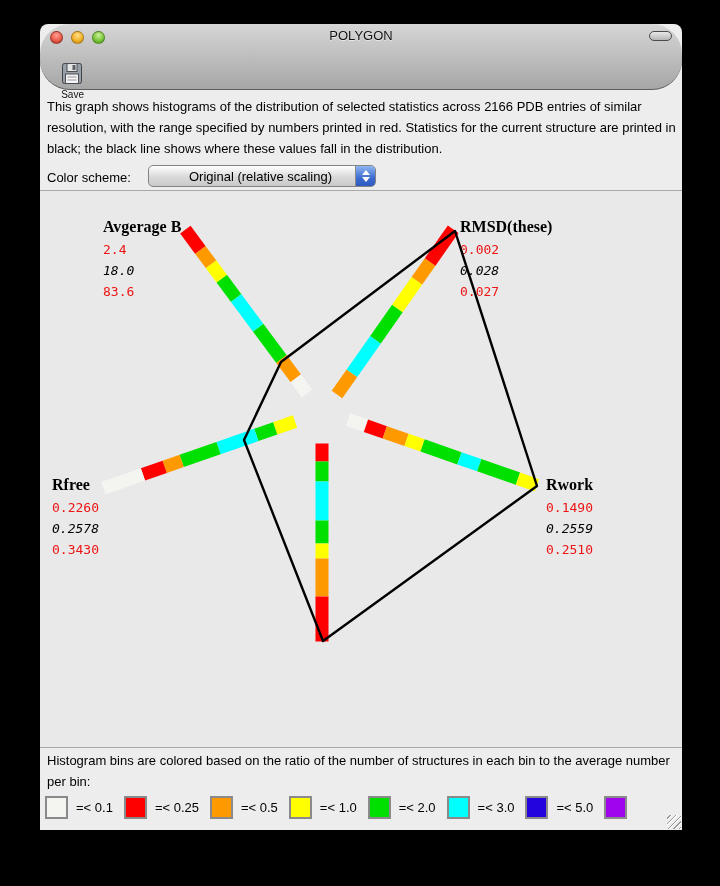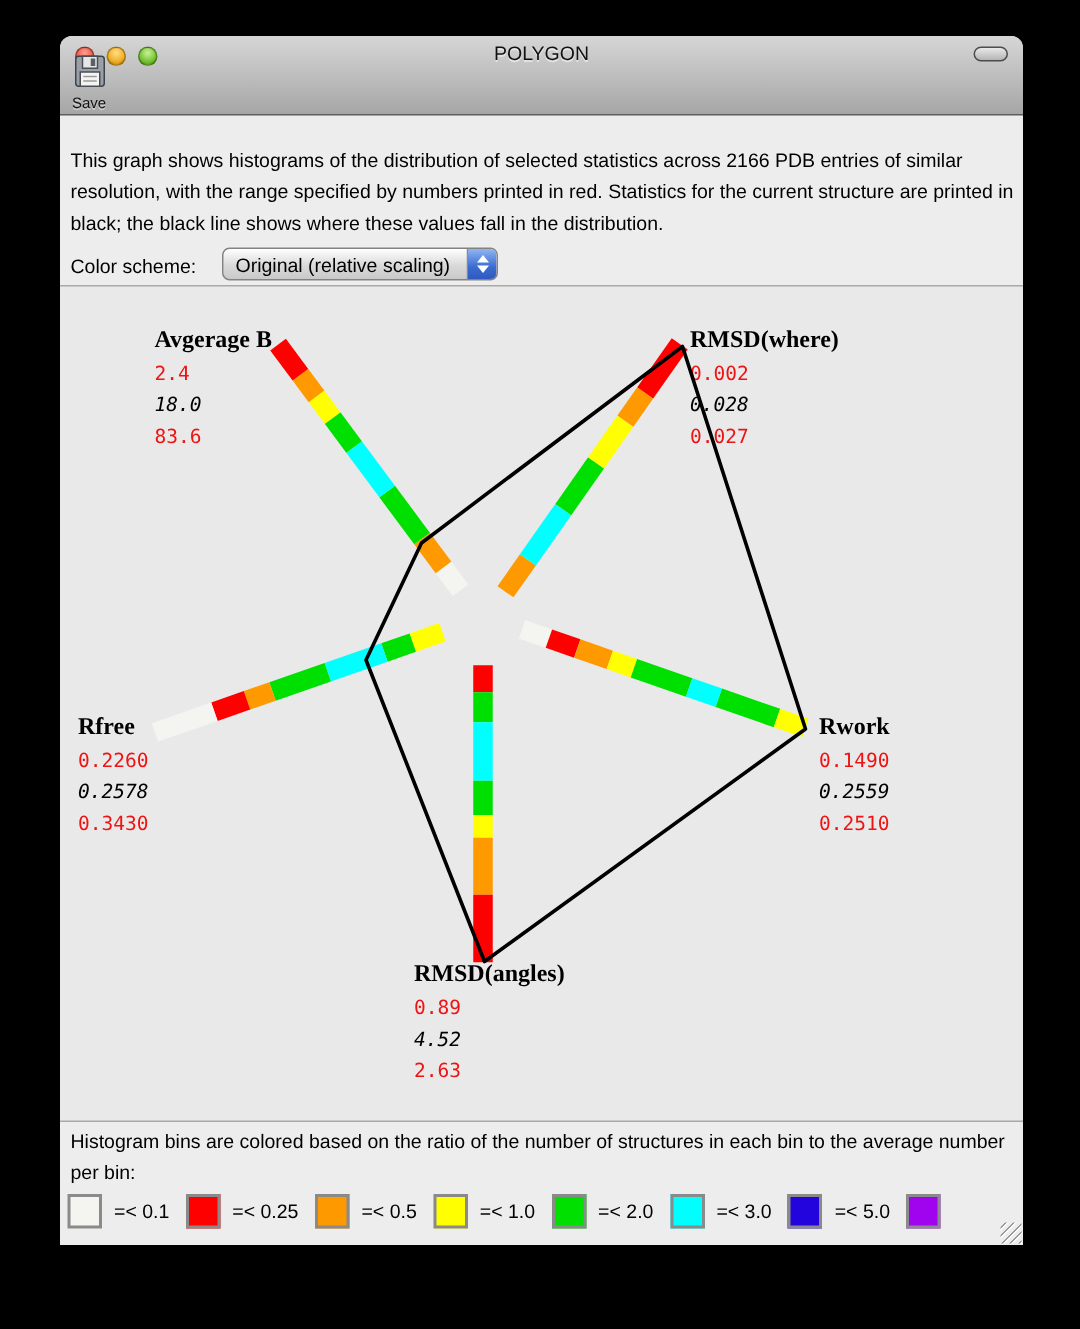--- a/index.html
+++ b/index.html
@@ -1,39 +1,39 @@
 <!DOCTYPE html>
 <html><head>
 <meta charset="utf-8">
 <style>
   html,body{margin:0;padding:0;width:720px;height:886px;background:#000;overflow:hidden;
             font-family:"Liberation Sans",sans-serif;}
   .window{position:absolute;left:40px;top:24px;width:642px;height:806px;background:#ededed;
           border-radius:8px 8px 0 0;overflow:hidden;box-shadow:0 0 0 1px rgba(0,0,0,.6);}
   
-  .chrome{position:absolute;left:0;top:0;width:100%;height:53px;
+  .chrome{position:absolute;left:0;top:0;width:100%;height:66px;
           background:linear-gradient(180deg,#d6d6d6 0%,#c3c3c3 40%,#a6a6a6 100%);
-          border-bottom:1px solid #5e5e5e;box-sizing:border-box;}
+          border-bottom:1px solid #5e5e5e;box-sizing:border-box;border-radius:30px;}
   .titlebar{position:relative;height:23px;}
   .tl{position:absolute;top:7px;width:13px;height:13px;border-radius:50%;box-sizing:border-box;}
   .tl.close{left:10px;background:radial-gradient(circle at 50% 30%,#ffa092,#ea5e4f 55%,#a42e1f);border:1px solid rgba(100,25,10,.55);}
   .tl.min{left:31px;background:radial-gradient(circle at 50% 30%,#ffdd88,#f2b32e 55%,#b57f06);border:1px solid rgba(120,80,0,.55);}
   .tl.zoom{left:52px;background:radial-gradient(circle at 50% 30%,#cdf098,#7cc83e 55%,#49910d);border:1px solid rgba(45,90,5,.55);}
   .title{position:absolute;left:0;right:0;top:4px;text-align:center;font-size:13px;color:#111;
          text-shadow:0 1px 0 rgba(255,255,255,.55);}
   .pill{position:absolute;right:10px;top:7px;width:23px;height:10px;border-radius:6px;
         border:1px solid #4c4c4c;background:linear-gradient(#e8e8e8,#b5b5b5);box-sizing:border-box;}
-  .savebtn{position:absolute;left:8px;top:12px;width:36px;text-align:left;color:#111;}
+  .savebtn{position:absolute;left:8px;top:38px;width:36px;text-align:right;color:#111;}
   .savebtn .cap{font-size:10px;margin-top:0px;text-shadow:0 1px 0 rgba(255,255,255,.4);}
   
   .desc{position:absolute;left:7px;top:72px;width:630px;font-size:13px;line-height:21px;color:#000;}
   .cs-label{position:absolute;left:7px;top:146px;font-size:13px;color:#000;}
-  .popup{position:absolute;left:108px;top:141px;width:184px;height:22px;border:1px solid #838383;
+  .popup{position:absolute;left:108px;top:141px;width:228px;height:22px;border:1px solid #838383;
          border-radius:5px;background:linear-gradient(#ffffff,#d9d9d9 55%,#c9c9c9);
-         box-sizing:border-box;display:flex;align-items:center;}
+         box-sizing:border-box;display:flex;align-items:center;padding-left:32px;}
   .popup .val{flex:1;font-size:13px;color:#000;padding-left:8px;white-space:nowrap;overflow:hidden;}
   .popup .arrows{width:19px;height:100%;border-left:1px solid #8a8a8a;border-radius:0 4px 4px 0;
          background:linear-gradient(#8fb5f2,#3b6cd0 60%,#2f5ac0);display:flex;flex-direction:column;
          align-items:center;justify-content:center;gap:2px;}
   .arr-up{width:0;height:0;border-left:4px solid transparent;border-right:4px solid transparent;border-bottom:5px solid #fff;}
   .arr-dn{width:0;height:0;border-left:4px solid transparent;border-right:4px solid transparent;border-top:5px solid #fff;}
   
   .plot{position:absolute;left:0px;top:166px;width:642px;height:556px;background:#e9e9e9;
         border-top:1px solid #a9a9a9;border-bottom:1px solid #a9a9a9;box-sizing:content-box;}
   .axis-block{position:absolute;z-index:3;}
@@ -101,21 +101,21 @@
         <div class="seg" style="flex: 0 0 19.38px; background: rgb(244, 244, 241);"></div>
         <div class="seg" style="flex: 0 0 23.46px; background: rgb(255, 153, 0);"></div>
         <div class="seg" style="flex: 0 0 38.76px; background: rgb(0, 224, 0);"></div>
         <div class="seg" style="flex: 0 0 37.74px; background: rgb(0, 255, 255);"></div>
         <div class="seg" style="flex: 0 0 23.46px; background: rgb(0, 224, 0);"></div>
         <div class="seg" style="flex: 0 0 18.36px; background: rgb(255, 255, 0);"></div>
         <div class="seg" style="flex: 0 0 18.36px; background: rgb(255, 153, 0);"></div>
         <div class="seg" style="flex: 0 0 24.48px; background: rgb(255, 0, 0);"></div>
       </div>
       <div class="axis-block" style="left: 420px; top: 27px;">
-        <div class="axis-label">RMSD(where)</div>
+        <div class="axis-label">RMSD(these)</div>
         <div class="axis-val red">0.002</div>
         <div class="axis-val black">0.028</div>
         <div class="axis-val red">0.027</div>
       </div>
       <div class="bar" style="left: 297px; top: 196.5px; width: 202px; transform: rotate(-54.9deg);">
         <div class="seg" style="flex: 0 0 26.26px; background: rgb(255, 153, 0);"></div>
         <div class="seg" style="flex: 0 0 40.4px; background: rgb(0, 255, 255);"></div>
         <div class="seg" style="flex: 0 0 38.38px; background: rgb(0, 224, 0);"></div>
         <div class="seg" style="flex: 0 0 34.34px; background: rgb(255, 255, 0);"></div>
         <div class="seg" style="flex: 0 0 22.22px; background: rgb(255, 153, 0);"></div>
@@ -130,26 +130,20 @@
       <div class="bar" style="left: 308px; top: 221.5px; width: 200px; transform: rotate(19.2deg);">
         <div class="seg" style="flex: 0 0 19.4px; background: rgb(244, 244, 241);"></div>
         <div class="seg" style="flex: 0 0 19.4px; background: rgb(255, 0, 0);"></div>
         <div class="seg" style="flex: 0 0 23px; background: rgb(255, 153, 0);"></div>
         <div class="seg" style="flex: 0 0 17.6px; background: rgb(255, 255, 0);"></div>
         <div class="seg" style="flex: 0 0 38.8px; background: rgb(0, 224, 0);"></div>
         <div class="seg" style="flex: 0 0 21.2px; background: rgb(0, 255, 255);"></div>
         <div class="seg" style="flex: 0 0 40.6px; background: rgb(0, 224, 0);"></div>
         <div class="seg" style="flex: 0 0 20px; background: rgb(255, 255, 0);"></div>
       </div>
-      <div class="axis-block" style="left: 236px; top: 450px;">
-        <div class="axis-label">RMSD(angles)</div>
-        <div class="axis-val red">0.89</div>
-        <div class="axis-val black">4.52</div>
-        <div class="axis-val red">2.63</div>
-      </div>
       <div class="bar" style="left: 282px; top: 245.5px; width: 198px; transform: rotate(90deg);">
         <div class="seg" style="flex: 0 0 17.82px; background: rgb(255, 0, 0);"></div>
         <div class="seg" style="flex: 0 0 19.8px; background: rgb(0, 224, 0);"></div>
         <div class="seg" style="flex: 0 0 39.6px; background: rgb(0, 255, 255);"></div>
         <div class="seg" style="flex: 0 0 22.77px; background: rgb(0, 224, 0);"></div>
         <div class="seg" style="flex: 0 0 14.85px; background: rgb(255, 255, 0);"></div>
         <div class="seg" style="flex: 0 0 38.61px; background: rgb(255, 153, 0);"></div>
         <div class="seg" style="flex: 0 0 44.55px; background: rgb(255, 0, 0);"></div>
       </div>
       <div class="axis-block" style="left: 12px; top: 285px;">

